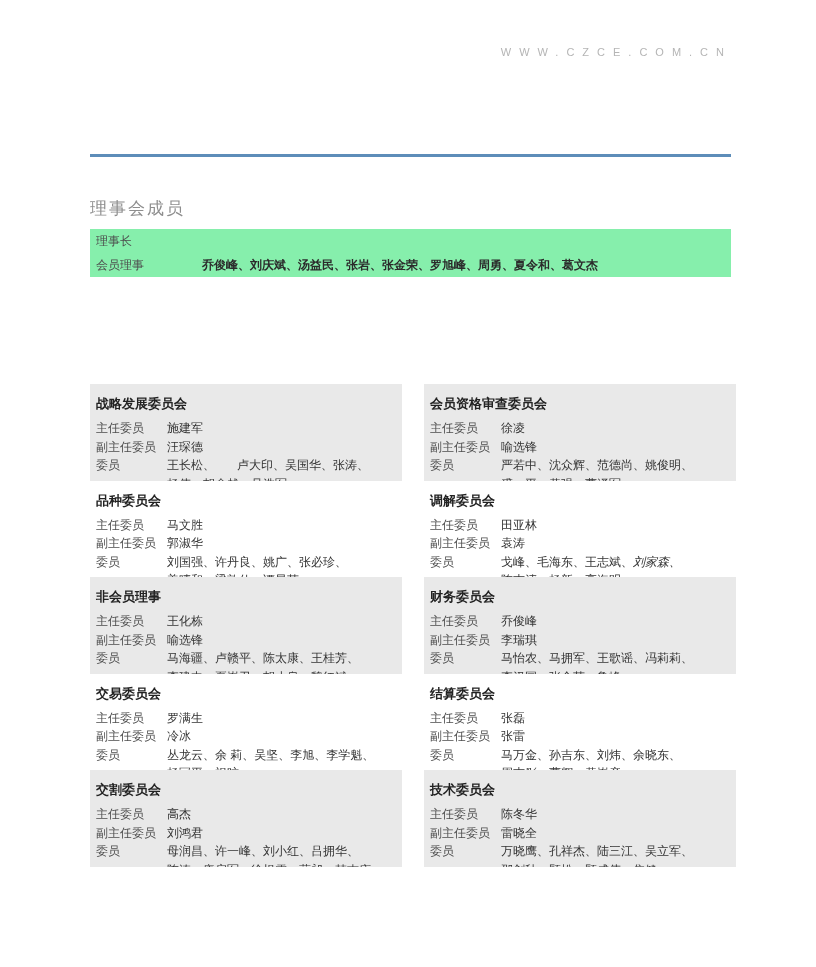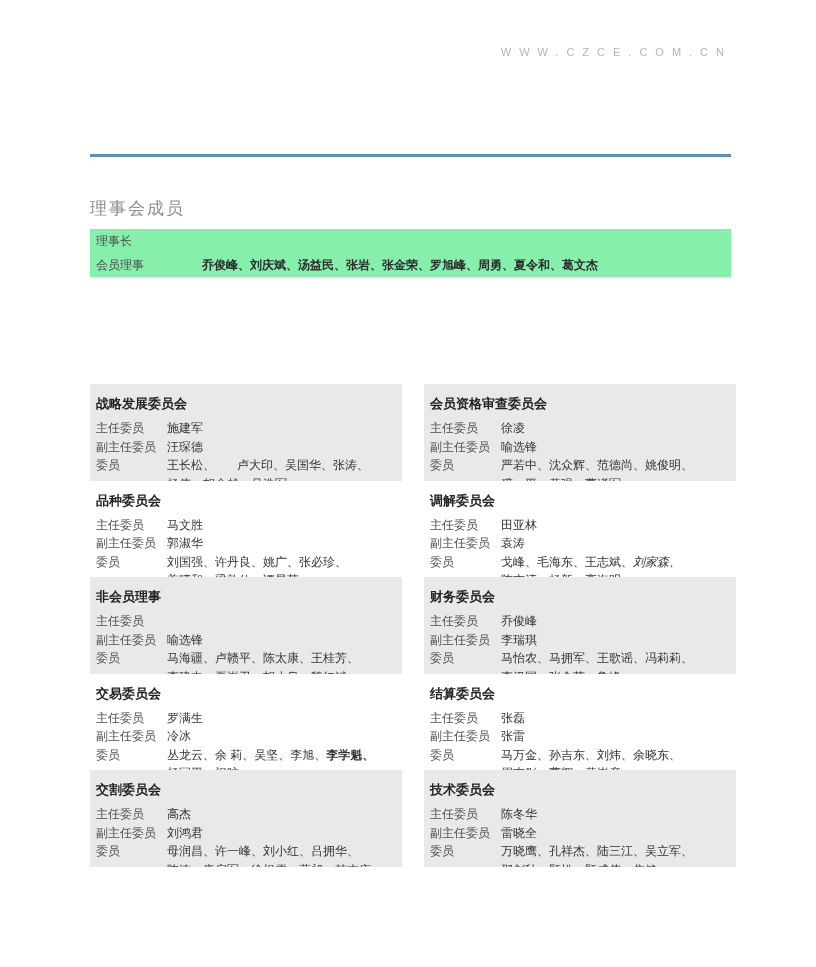--- a/index.html
+++ b/index.html
@@ -206,20 +206,21 @@
       <div class="c-row">
           <span class="c-label">委员</span>
           <span class="c-value"><span style="white-space: nowrap;">戈峰、</span><span style="white-space: nowrap;">毛海东、</span><span style="white-space: nowrap;">王志斌、</span><span style="white-space: nowrap; font-style: italic;">刘家森、</span><span style="white-space: nowrap;">陈志清、</span><span style="white-space: nowrap;">杨新、</span><span style="white-space: nowrap;">高海明</span></span>
         </div>
     </div>
 
     <div class="cell shaded">
       <div class="c-name">非会员理事</div>
       <div class="c-row">
           <span class="c-label">主任委员</span>
+          <span class="c-value">王化栋</span>
         </div>
       <div class="c-row">
           <span class="c-label">副主任委员</span>
           <span class="c-value">喻选锋</span>
         </div>
       <div class="c-row">
           <span class="c-label">委员</span>
           <span class="c-value"><span style="white-space: nowrap;">马海疆、</span><span style="white-space: nowrap;">卢赣平、</span><span style="white-space: nowrap;">陈太康、</span><span style="white-space: nowrap;">王桂芳、</span><span style="white-space: nowrap;">李建中、</span><span style="white-space: nowrap;">夏崇卫、</span><span style="white-space: nowrap;">胡小泉、</span><span style="white-space: nowrap;">魏红斌</span></span>
         </div>
     </div>
@@ -245,21 +246,21 @@
       <div class="c-row">
           <span class="c-label">主任委员</span>
           <span class="c-value">罗满生</span>
         </div>
       <div class="c-row">
           <span class="c-label">副主任委员</span>
           <span class="c-value">冷冰</span>
         </div>
       <div class="c-row">
           <span class="c-label">委员</span>
-          <span class="c-value"><span style="white-space: nowrap;">丛龙云、</span><span style="white-space: nowrap;">余 莉、</span><span style="white-space: nowrap;">吴坚、</span><span style="white-space: nowrap;">李旭、</span><span style="white-space: nowrap; font-weight: bold;">李学魁、</span><span style="white-space: nowrap;">杨冠平、</span><span style="white-space: nowrap;">祝昉</span></span>
+          <span class="c-value"><span style="white-space: nowrap;">丛龙云、</span><span style="white-space: nowrap;">余 莉、</span><span style="white-space: nowrap;">吴坚、</span><span style="white-space: nowrap;">李旭、</span><span style="white-space: nowrap;">李学魁、</span><span style="white-space: nowrap;">杨冠平、</span><span style="white-space: nowrap;">祝昉</span></span>
         </div>
     </div>
 
     <div class="cell">
       <div class="c-name">结算委员会</div>
       <div class="c-row">
           <span class="c-label">主任委员</span>
           <span class="c-value">张磊</span>
         </div>
       <div class="c-row">

